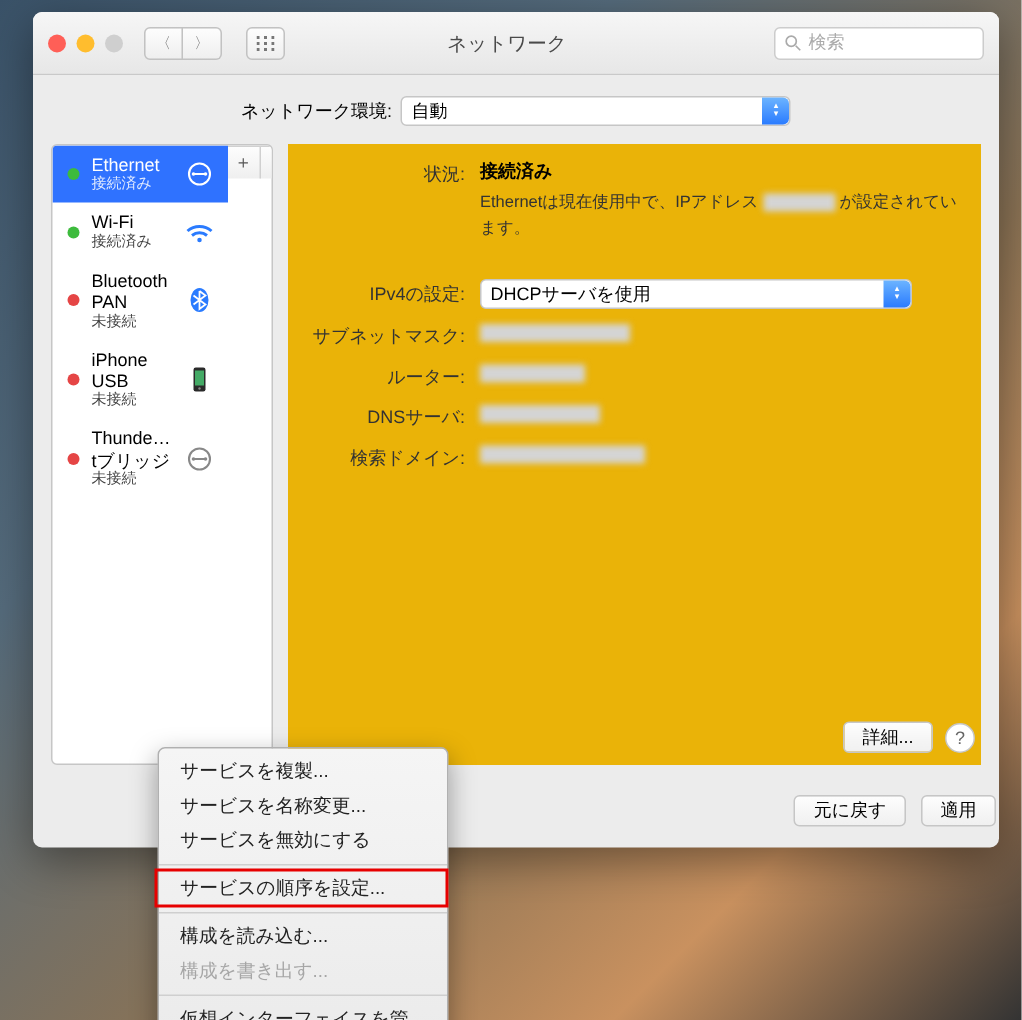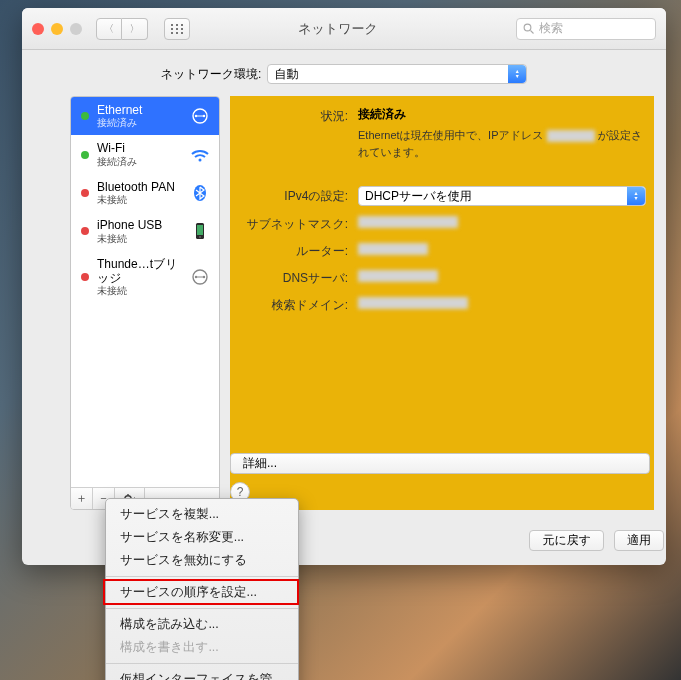--- a/index.html
+++ b/index.html
@@ -45,22 +45,22 @@
     width: 260px; height: 20px; background: #fff; border: 1px solid #c6c6c6; border-radius: 4px;
     display: flex; align-items: center; padding: 0 6px; position: relative; font-size: 12px;
   }
   .selcap { position: absolute; right: 0; top: 0; width: 18px; height: 100%;
     background: linear-gradient(#6cb4ff,#2a7bff); border-radius: 0 4px 4px 0;
     display:flex; flex-direction:column; align-items:center; justify-content:center; }
   .selcap::before{content:"▴"; color:#fff; font-size:6px; line-height:5px;}
   .selcap::after{content:"▾"; color:#fff; font-size:6px; line-height:5px;}
   .body { flex:1; display:flex; padding: 0 12px 12px; gap: 10px; }
   .sidebar {
-    width: 168px; background:#fff; border:1px solid #c6c6c6; border-radius:4px;
-    display:flex; flex-direction:column; overflow:hidden;margin-left:36px;
+    width: 148px; background:#fff; border:1px solid #c6c6c6; border-radius:4px;
+    display:flex; overflow:hidden;
   }
   .svclist { flex:1; }
   .svc { display:flex; align-items:center; padding:6px 8px 6px 10px; gap:8px; }
   .svc.sel { background:#2f72ff; color:#fff; }
   .dot { width:8px; height:8px; border-radius:50%; flex-shrink:0; }
   .dot.g { background:#3dbb3d; }
   .dot.r { background:#e54545; }
   .svclabels { flex:1; display:flex; flex-direction:column; line-height:1.2; }
   .svcname { font-size:12px; }
   .svcstat { font-size:10px; opacity:.75; }
@@ -74,21 +74,21 @@
   .drow { display:flex; margin-bottom:8px; }
   .dlab { width:128px; text-align:right; padding-right:10px; font-size:12px; color:#333; padding-top:2px;}
   .dval { flex:1; font-size:12px; }
   .statustxt { font-weight:600; margin-bottom:4px; }
   .statusdesc { font-size:11px; color:#333; line-height:1.5; }
   .blur { display:inline-block; background:#d4d4d4; filter:blur(2px); height:12px; vertical-align:middle; }
   .dsel {
     width:288px; height:20px; background:#fff; border:1px solid #c6c6c6; border-radius:4px;
     display:flex; align-items:center; padding:0 6px; position:relative; font-size:12px;
   }
-  .adv { margin-top:auto; display:flex; justify-content:flex-end; gap:8px; padding:8px 4px 8px 0;flex-direction:column; }
+  .adv { margin-top:auto; display:flex; justify-content:flex-end; align-items:center; gap:8px; padding:8px 4px 8px 0; }
   .btn { height:21px; padding:0 12px; background:linear-gradient(#fdfdfd,#f0f0f0); border:1px solid #c6c6c6; border-radius:4px; font-size:12px; display:flex; align-items:center; }
   .help { width:20px; height:20px; border-radius:50%; border:1px solid #c6c6c6; background:#fff; display:flex; align-items:center; justify-content:center; color:#666; font-size:12px; }
   .footer { display:flex; justify-content:flex-end; gap:10px; padding:8px 2px 14px; }
   .menu {
     position:absolute; left:105px; top:498px; width:194px;
     background:linear-gradient(#f5f5f5,#eaeaea); border:1px solid #b0b0b0; border-radius:5px;
     box-shadow:0 6px 18px rgba(0,0,0,.35); padding:4px 0;
   }
   .menu-item { padding:3px 14px; font-size:12.5px; color:#222; }
   .menu-item.dis { color:#a6a6a6; }

